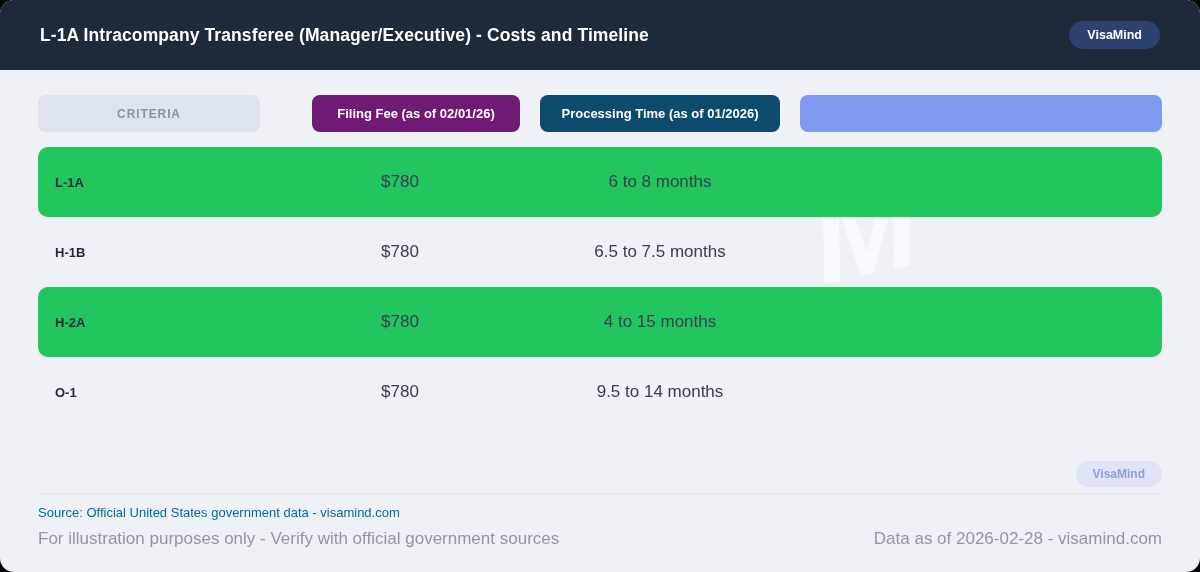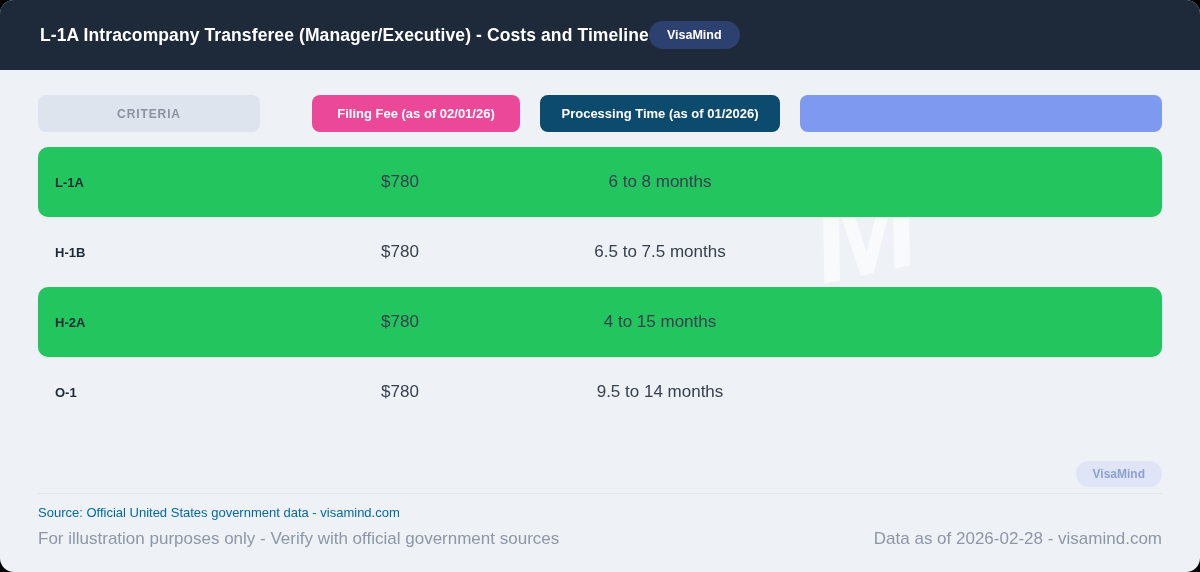--- a/index.html
+++ b/index.html
@@ -14,21 +14,21 @@
     border-radius: 14px;
     overflow: hidden;
     background: #eef1f6;
     display: flex; flex-direction: column;
     box-sizing: border-box;
   }
   
   .app-header {
     flex: 0 0 70px; height: 70px;
     background: #1e2939;
-    display: flex; align-items: center; justify-content: flex-start;
+    display: flex; align-items: center; justify-content: space-between;
     padding: 10px 40px;
     box-sizing: border-box;
   }
   .app-title {
     color: #ffffff; font-size: 17.5px; font-weight: bold;
     letter-spacing: 0.1px;
   }
   .header-badge {
     background: #2c4170; color: #ffffff;
     border: none; cursor: pointer;
@@ -64,21 +64,21 @@
     height: 37px; border-radius: 8px;
     display: flex; align-items: center; justify-content: center;
     font-weight: bold; font-size: 13px; color: #ffffff;
     border: none; cursor: pointer;
     font-family: "Liberation Sans", sans-serif;
   }
   .col-head.criteria {
     background: #dee4ee; color: #8a93a2;
     font-size: 12px; letter-spacing: 0.9px;
   }
-  .col-head.fee   { background: #ec4899; margin-left: 32px; }
+  .col-head.fee   { background: #701a75; margin-left: 32px; }
   .col-head.time  { background: #0c4a6e; }
   .col-head.extra { background: #7e9af0; }
   
   .table { position: relative; z-index: 1; margin-top: 15px; }
   .trow { height: 70px; align-items: center; border-radius: 10px; }
   .trow.white {
     background: #22c55e;
     box-shadow: 0 1px 3px rgba(16,24,40,0.05);
   }
   .cell-criteria {

